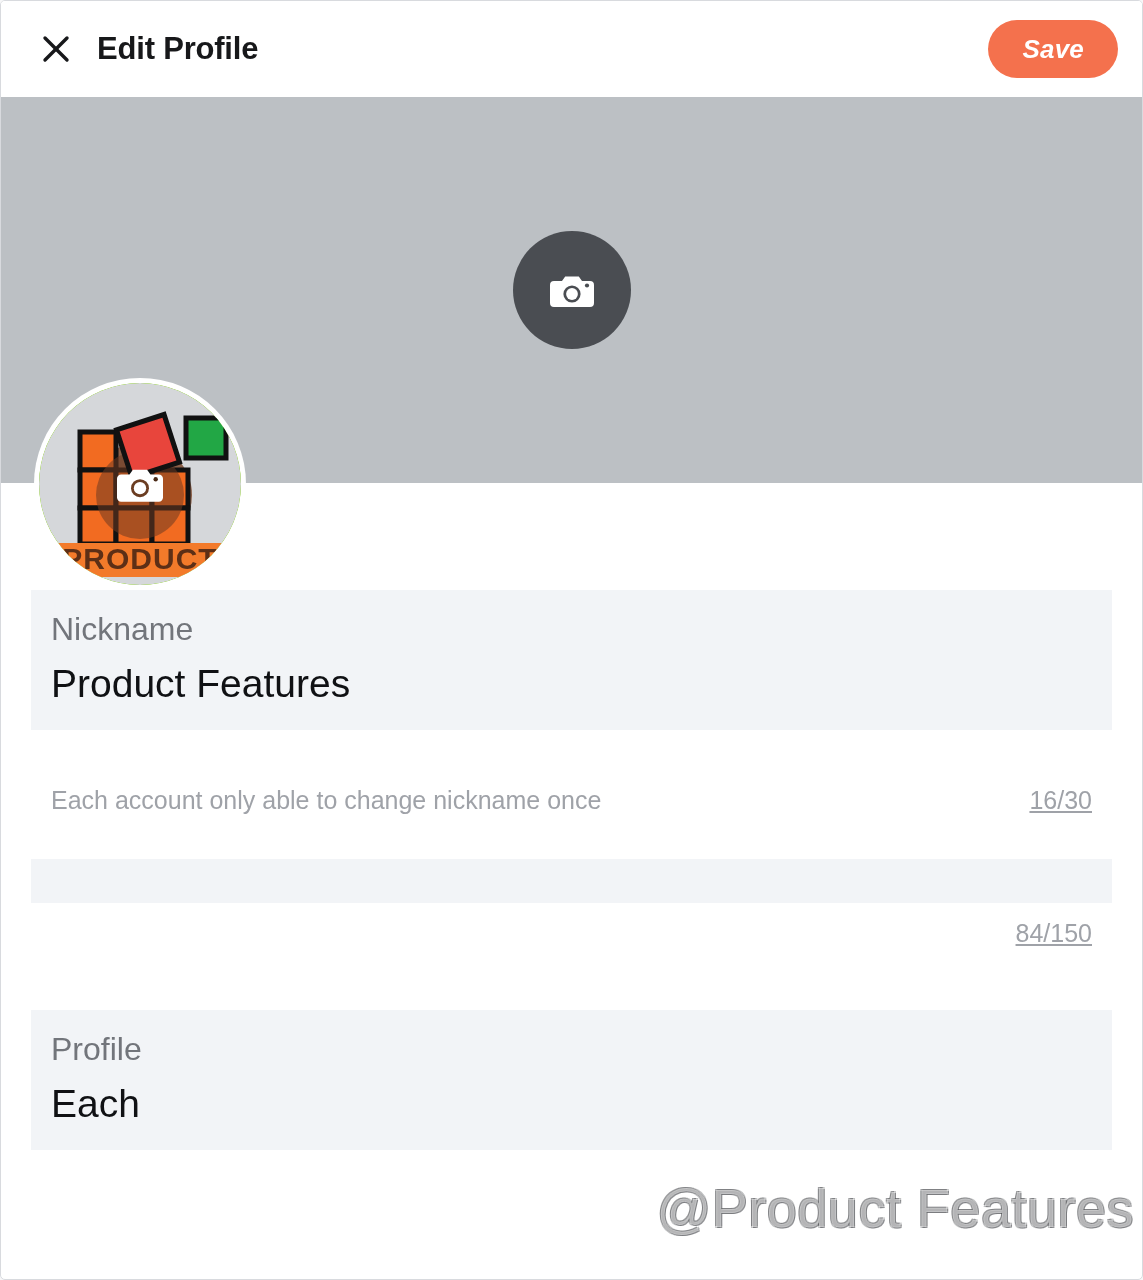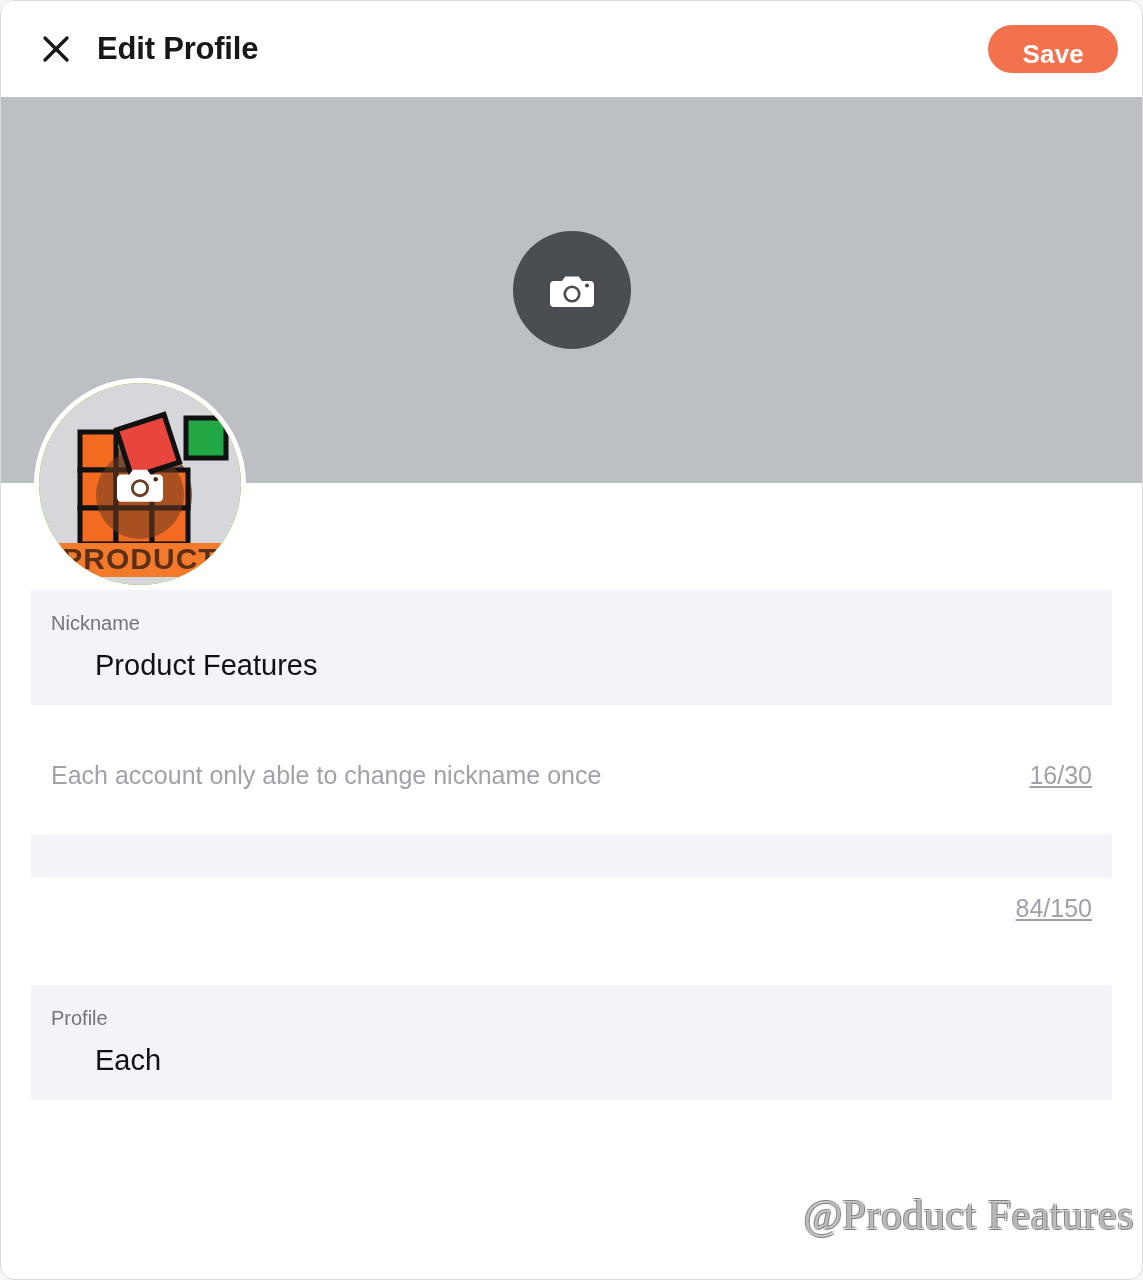--- a/index.html
+++ b/index.html
@@ -24,21 +24,21 @@
 
   
   .sheet {
     position: absolute;
     left: 0;
     top: 0;
     width: 1143px;
     height: 1280px;
     background: #ffffff;
     border: 1px solid #d8dade;
-    border-radius: 14px;
+    border-radius: 5px;
     box-sizing: border-box;
     overflow: hidden;
   }
 
   
   .header {
     position: absolute;
     left: 0; top: 0;
     width: 100%;
     height: 96px;
@@ -71,25 +71,26 @@
 
   .save-btn {
     margin-left: auto;
     background: #f4714d;
     color: #ffffff;
     font-size: 26px;
     font-weight: bold;
     border: none;
     border-radius: 40px;
     padding: 0 34px;
-    height: 48px;
+    height: 58px;
     line-height: 58px;
     cursor: pointer;
     font-family: "Liberation Sans", sans-serif;
     letter-spacing: 0.2px;
+    font-style: italic;
   }
 
   
   .cover {
     position: absolute;
     left: 0;
     top: 96px;
     width: 100%;
     height: 386px;
     background: #bcc0c4;
@@ -154,30 +155,29 @@
     z-index: 3;
   }
 
   .field-block {
     margin: 0 30px;
     background: #f2f4f7;
     padding: 22px 20px 22px 20px;
     box-sizing: border-box;
   }
   .field-label {
-    font-size: 20px;
+    font-size: 32px;
     color: #72757b;
     line-height: 1.1;
     margin-bottom: 14px;
   }
   .field-value {
-    font-size: 29px;
+    font-size: 39px;
     color: #101114;
     line-height: 1.2;
-    margin-left: 44px;
   }
   .field-value.multiline {
     line-height: 1.35;
   }
 
   .meta-row {
     margin: 0 30px;
     display: flex;
     align-items: baseline;
     justify-content: space-between;
@@ -205,23 +205,23 @@
     right: 8px;
     bottom: 40px;
     z-index: 9;
     display: flex;
     align-items: center;
     gap: 8px;
     pointer-events: none;
     opacity: 0.92;
   }
   .watermark-text {
-    font-size: 42px;
+    font-size: 54px;
     color: rgba(255,255,255,0.55);
-    font-family: Liberation Serif, serif;
+    font-family: Liberation Sans, sans-serif;
     letter-spacing: 0.5px;
     white-space: nowrap;
     text-shadow:
       -1px -1px 0 rgba(60,62,66,0.55),
        1px -1px 0 rgba(60,62,66,0.35),
        1px  1px 0 rgba(60,62,66,0.60),
       -1px  1px 0 rgba(60,62,66,0.35);
   }
   .watermark-logo {
     width: 40px;

